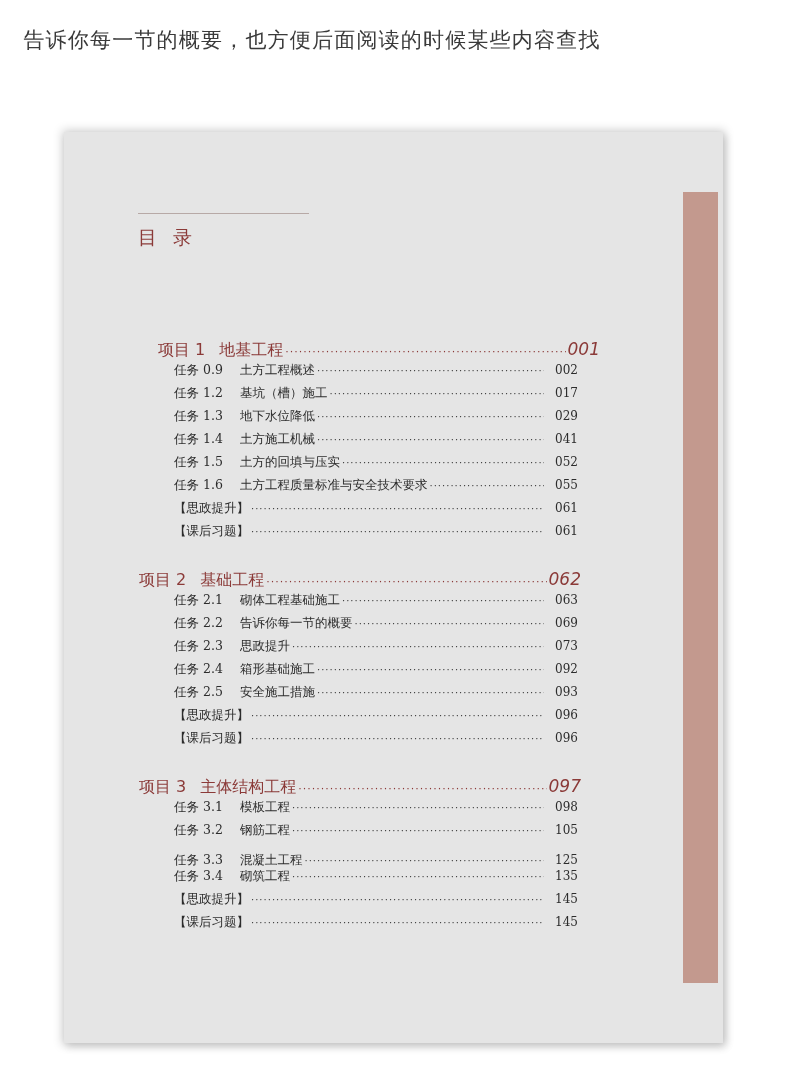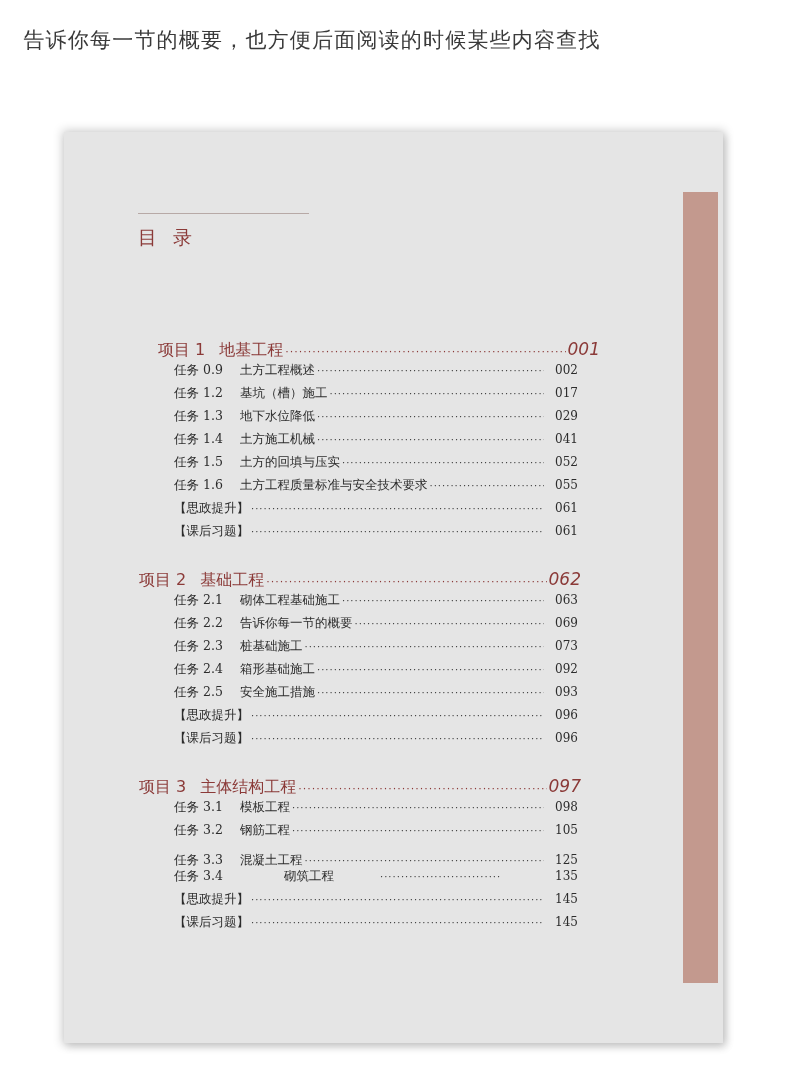--- a/index.html
+++ b/index.html
@@ -123,21 +123,21 @@
     <span class="page-num">063</span>
   </div>
   <div class="row task" style="top:483px;">
     <span class="num">任务 2.2</span>
     <span>告诉你每一节的概要</span>
     <span class="leader">·································································································</span>
     <span class="page-num">069</span>
   </div>
   <div class="row task" style="top:506px;">
     <span class="num">任务 2.3</span>
-    <span>桩基础施工</span>
+    <span>思政提升</span>
     <span class="leader">·································································································</span>
     <span class="page-num">073</span>
   </div>
   <div class="row task" style="top:529px;">
     <span class="num">任务 2.4</span>
     <span>箱形基础施工</span>
     <span class="leader">·································································································</span>
     <span class="page-num">092</span>
   </div>
   <div class="row task" style="top:552px;">
@@ -174,21 +174,21 @@
     <span>钢筋工程</span>
     <span class="leader">·································································································</span>
     <span class="page-num">105</span>
   </div>
   <div class="row task" style="top:720px;">
     <span class="num">任务 3.3</span>
     <span>混凝土工程</span>
     <span class="leader">·································································································</span>
     <span class="page-num">125</span>
   </div>
-  <div class="row task" style="top:736px;gap:44px;">
+  <div class="row task" style="top:736px;">
     <span class="num">任务 3.4</span>
     <span>砌筑工程</span>
     <span class="leader">·································································································</span>
     <span class="page-num">135</span>
   </div>
   <div class="row task" style="top:759px;">
     <span>【思政提升】</span>
     <span class="leader">·································································································</span>
     <span class="page-num">145</span>
   </div>

